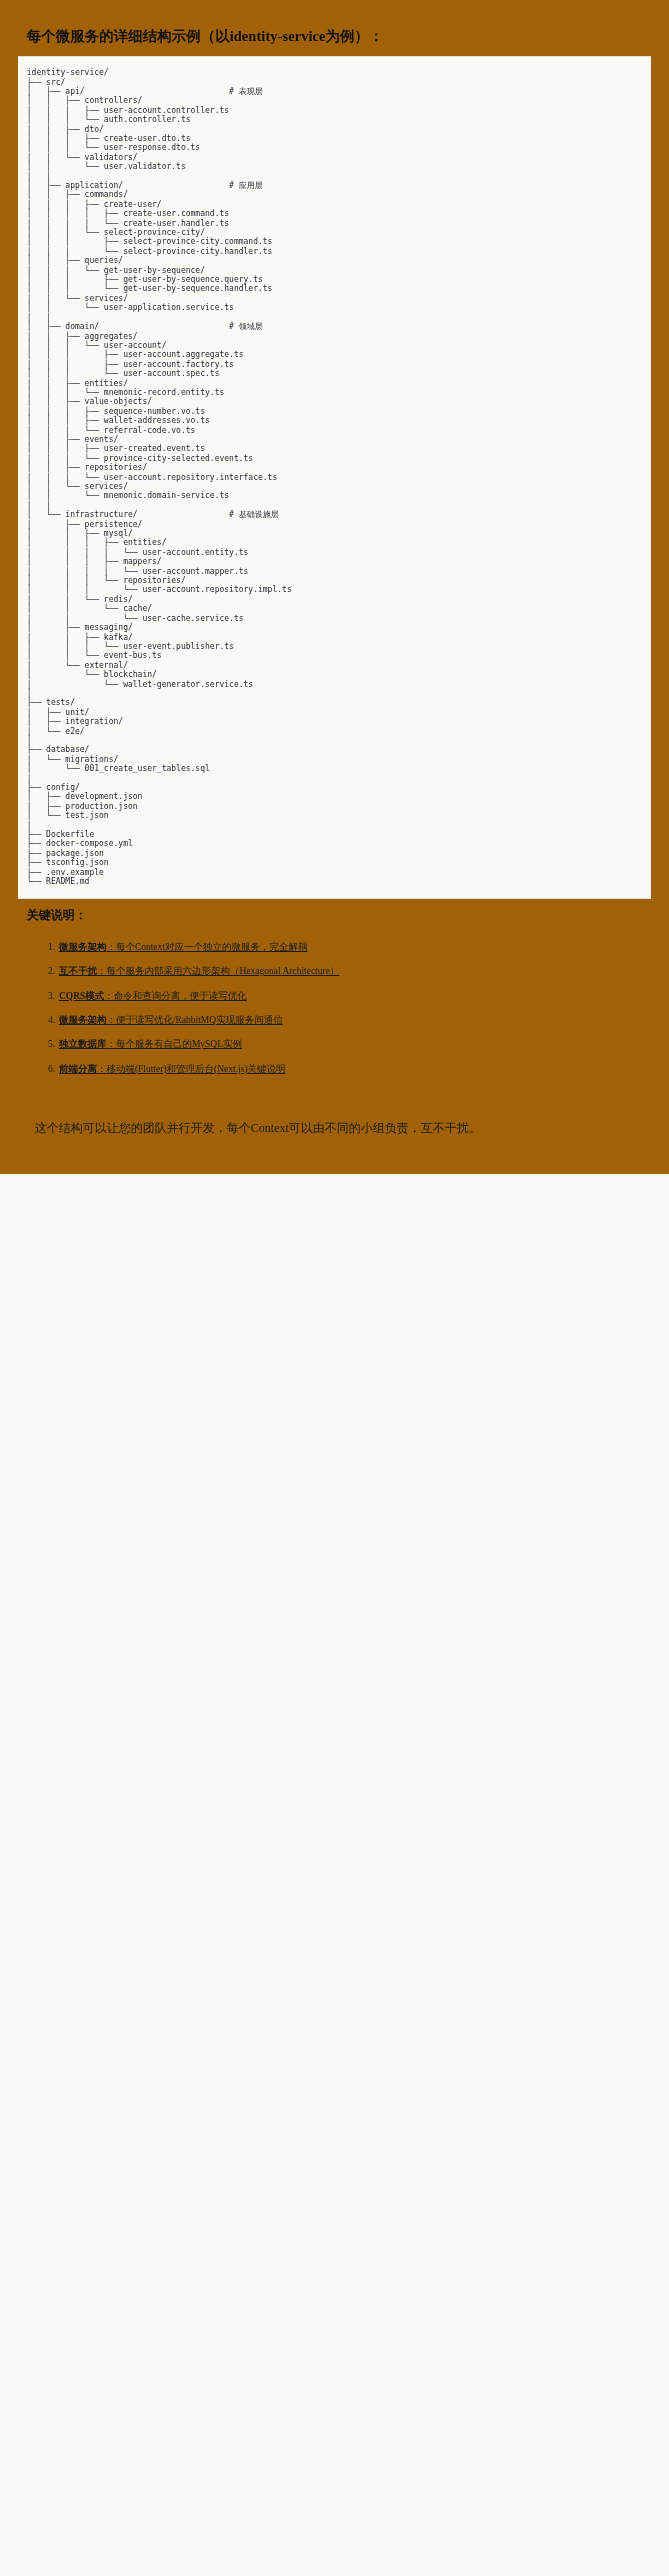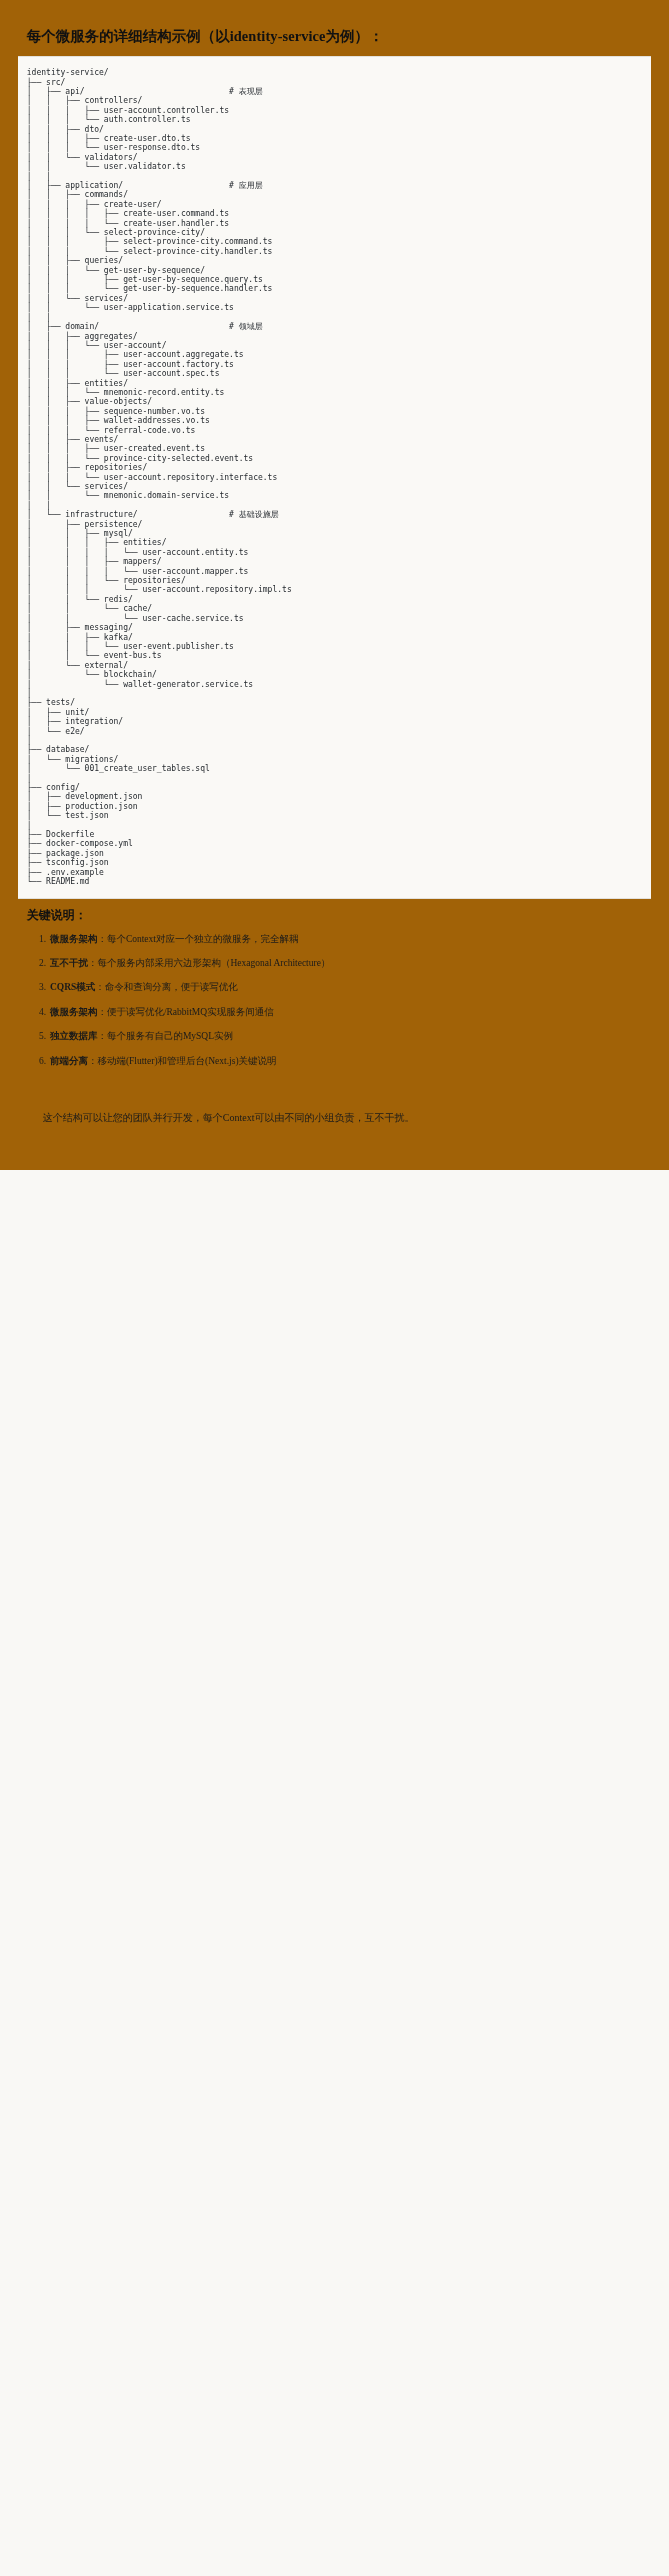--- a/index.html
+++ b/index.html
@@ -65,48 +65,49 @@
   }
   .notes-title {
     font-family: Liberation Sans, sans-serif;
     font-weight: bold;
     font-size: 12px;
     color: #111111;
     margin: 0 0 8.8px 0;
     line-height: 1.3;
   }
   ol.note-list {
-    margin: 8px;
+    margin: 17px;
     padding: 0 0 0 13.8px;
     list-style-position: outside;
     list-style-type: decimal;
+    text-decoration: underline;
   }
   ol.note-list > li {
     font-size: 9.5px;
     line-height: 1.45;
     color: #1a1a1a;
     margin: 0 0 10.6px 0;
     padding-left: 1.3px;
   }
   ol.note-list > li:last-child { margin-bottom: 0; }
   .note-term {
     font-weight: bold;
   }
   .note-sep {
     font-weight: normal;
   }
   .note-desc {
     font-weight: normal;
   }
   .closing {
-    font-size: 10px;
+    font-size: 12px;
     line-height: 1.5;
     color: #1a1a1a;
     padding: 11.3px 8.8px 11.3px 8.8px;
-    margin: 16px;
+    margin: 8px;
   }
 </style>
 </head>
 <body>
 
 <div class="page">
 
   <h1 class="doc-title">每个微服务的详细结构示例（以identity-service为例）：</h1>
 
   <hr class="rule">

